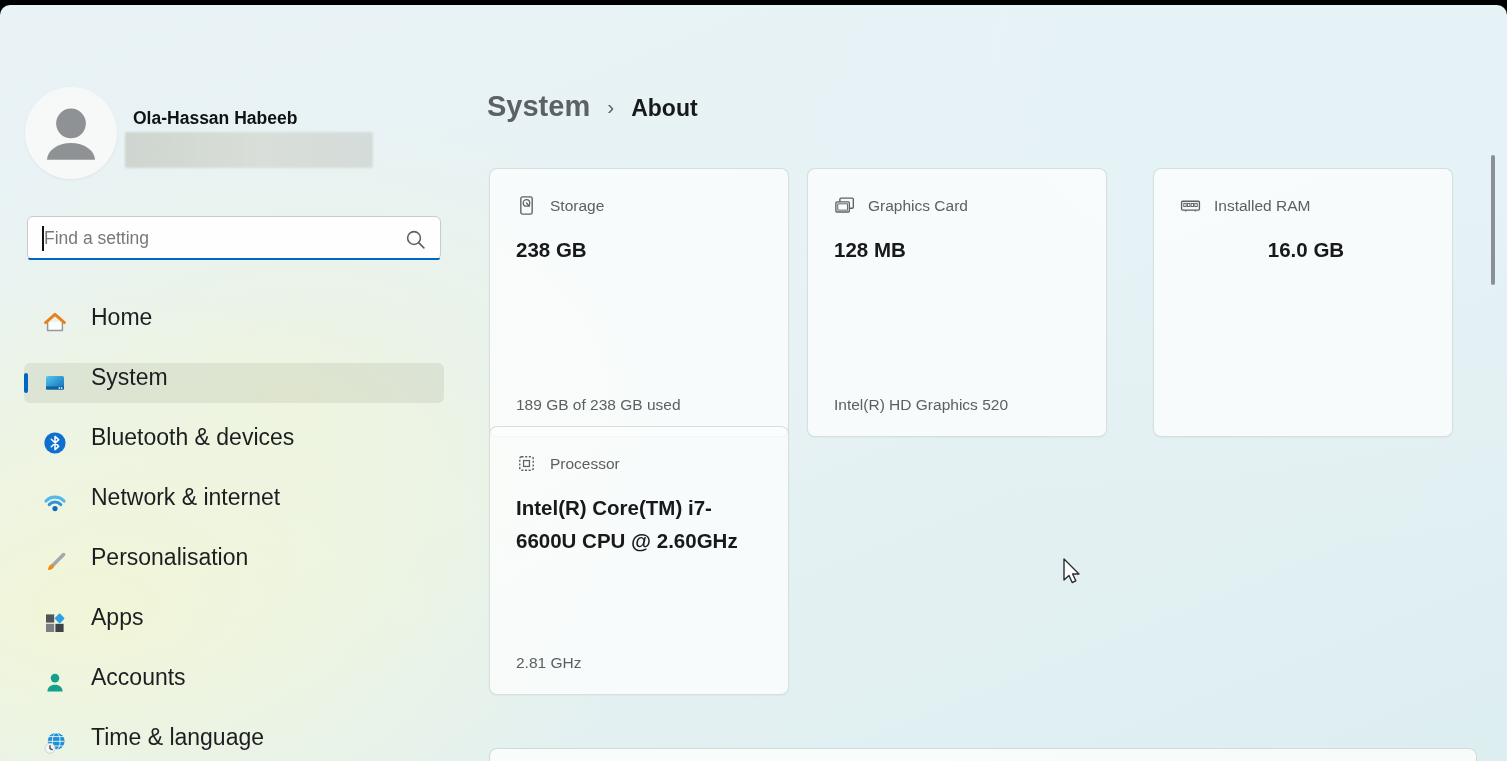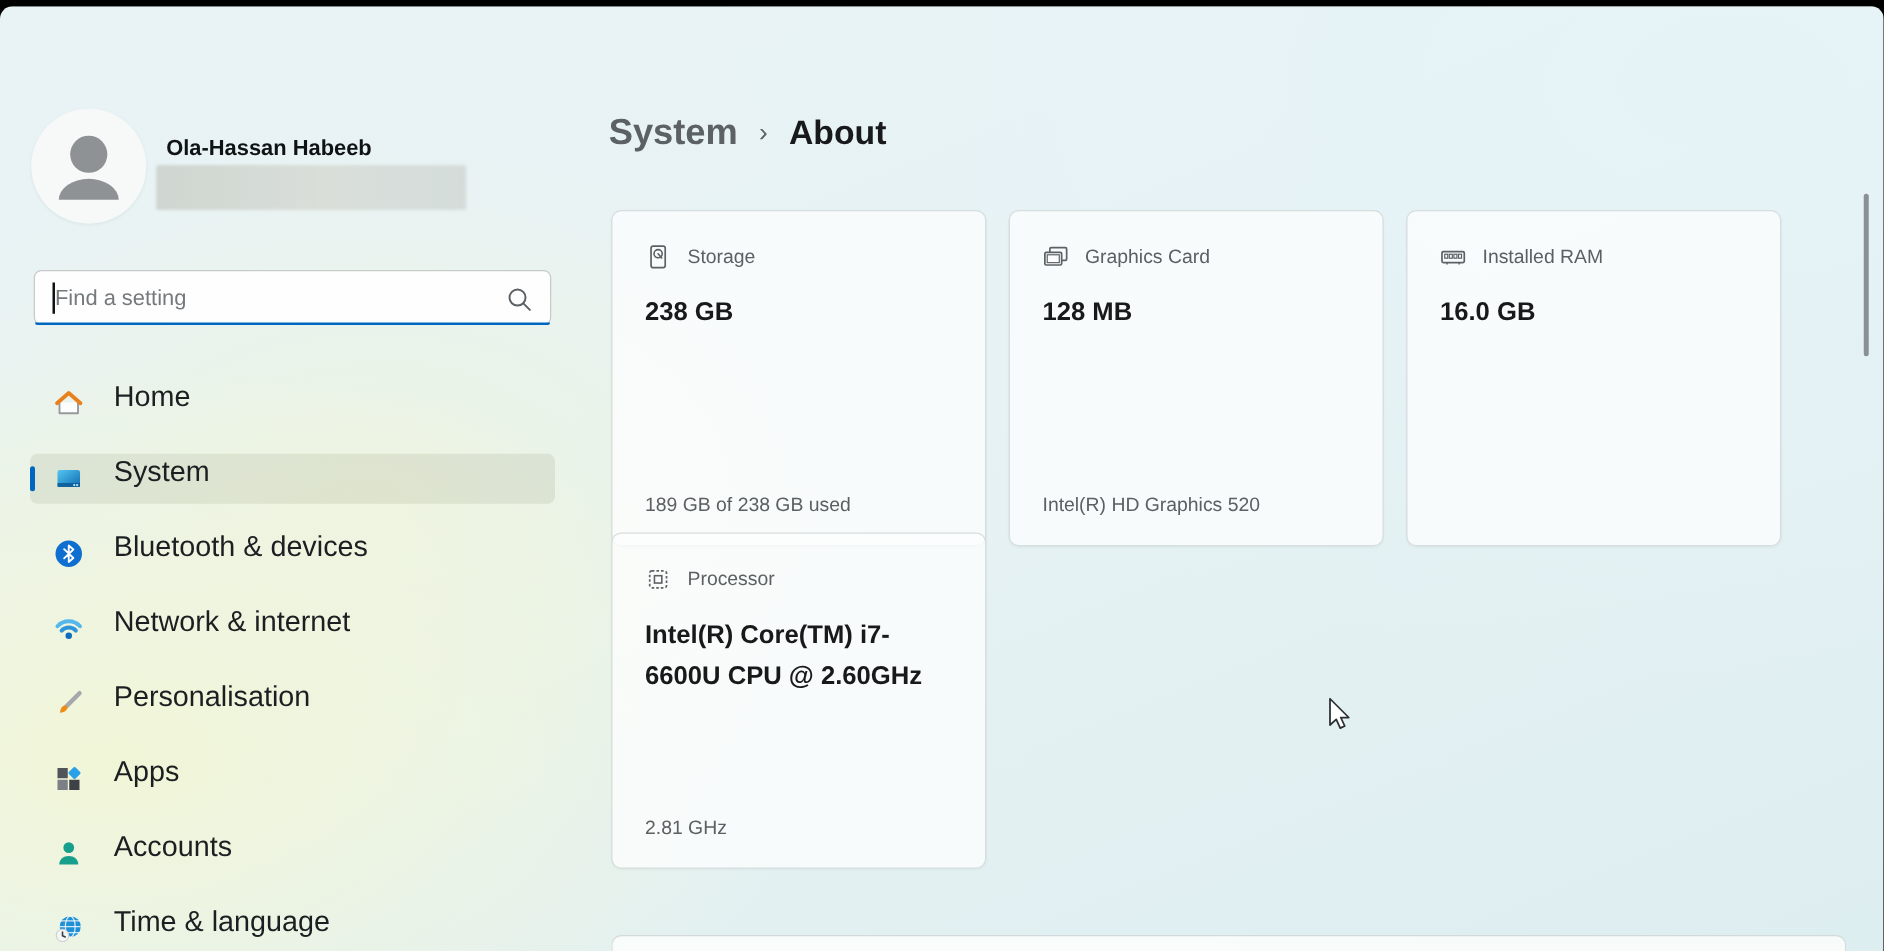--- a/index.html
+++ b/index.html
@@ -51,34 +51,34 @@
   .nav-item .nicon { position:absolute; left:19px; top:8px; width:24px; height:24px; }
   .nav-item .nlabel { position:absolute; left:67px; top:1px; font-size:23px; color:#1c1f21; }
   .nav-item.selected { background:rgba(106,116,82,0.12); }
   .nav-item.selected::before { content:""; position:absolute; left:0; top:10px;
     width:3.5px; height:20px; border-radius:2px; background:#0067c0; }
 
   
   .breadcrumb { position:absolute; left:487px; top:85px; display:flex; align-items:baseline; gap:17px; }
   .crumb-parent { font-size:29px; font-weight:600; color:#5b6164; cursor:pointer; }
   .crumb-sep { font-size:21px; color:#5b6164; transform:translateY(-2px); }
-  .crumb-current { font-size:27px; font-weight:700; color:#17191b; }
+  .crumb-current { font-size:23px; font-weight:700; color:#17191b; }
 
   .card { position:absolute; width:300px; height:269px;
     background:rgba(253,254,254,0.78); border:1px solid rgba(173,184,184,0.45);
     border-radius:8px; box-shadow:0 1px 2px rgba(0,0,0,0.035); }
   .card-head { position:absolute; left:26px; top:26px; display:flex; align-items:center; gap:13px; }
   .card-label { font-size:15.5px; color:#5b6063; }
   .card-value { position:absolute; left:26px; top:64px; width:252px;
     font-size:20.5px; font-weight:700; color:#17191a; line-height:33px; }
   .card-footer { position:absolute; left:26px; bottom:22px; font-size:15.5px; color:#5b6063; }
 
   .card-storage   { left:489px;  top:163px; }
   .card-graphics  { left:807px;  top:163px; }
-  .card-ram       { left:1125px; top:163px; }
+  .card-ram       { left:1153px; top:163px;text-align:center; }
   .card-processor { left:489px;  top:421px;padding-left:41px; }
 
   .partial-card { position:absolute; left:489px; top:743px; width:988px; height:20px;
     background:rgba(252,254,253,0.85); border:1px solid rgba(173,184,184,0.5);
     border-bottom:none; border-radius:8px 8px 0 0; }
 
   .scroll-thumb { position:absolute; left:1491px; top:150px; width:3.5px; height:130px;
     background:#8a9095; border-radius:2px; cursor:pointer; }
 
   .cursor { position:absolute; left:1058px; top:551px; pointer-events:none; }

